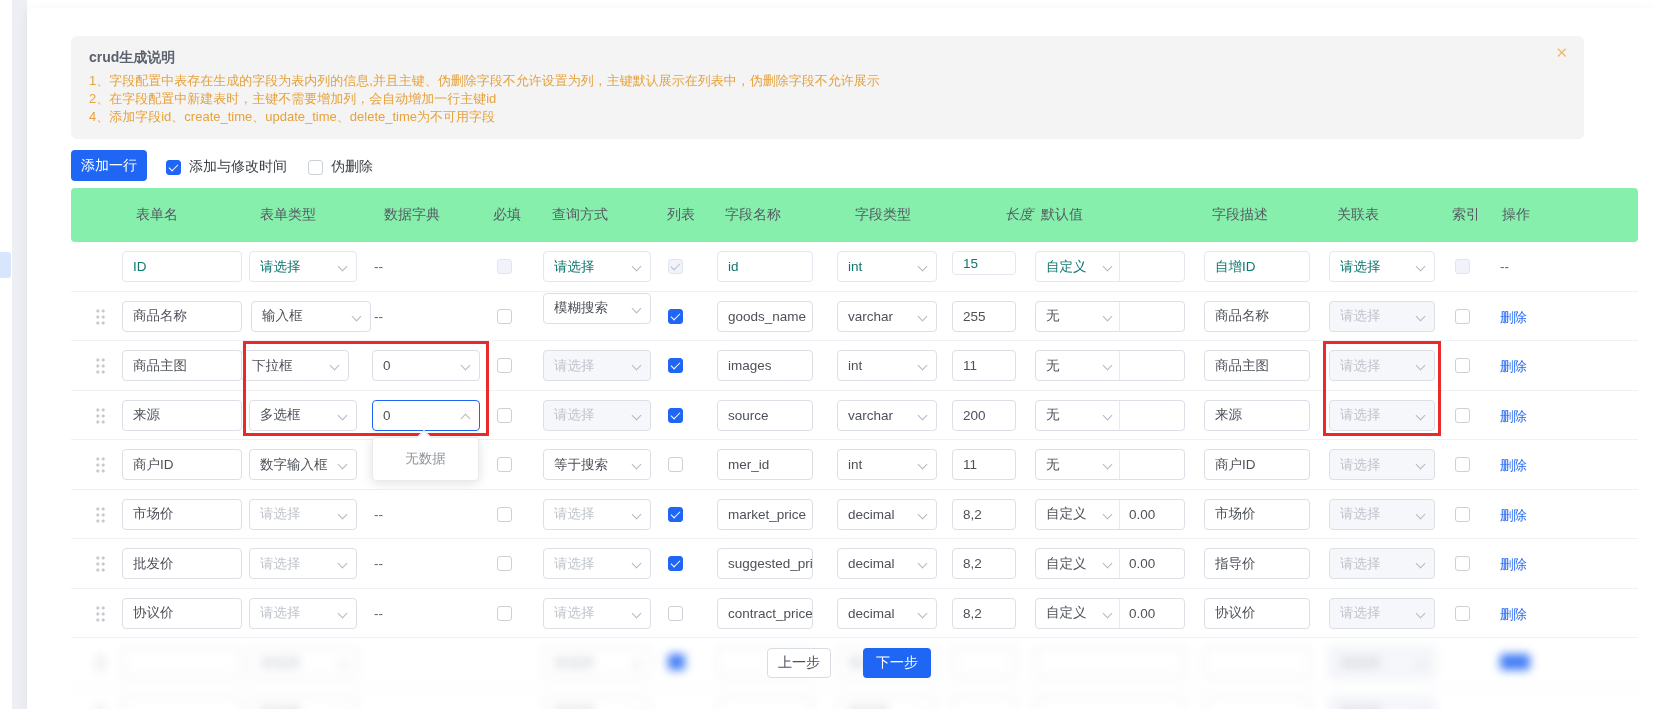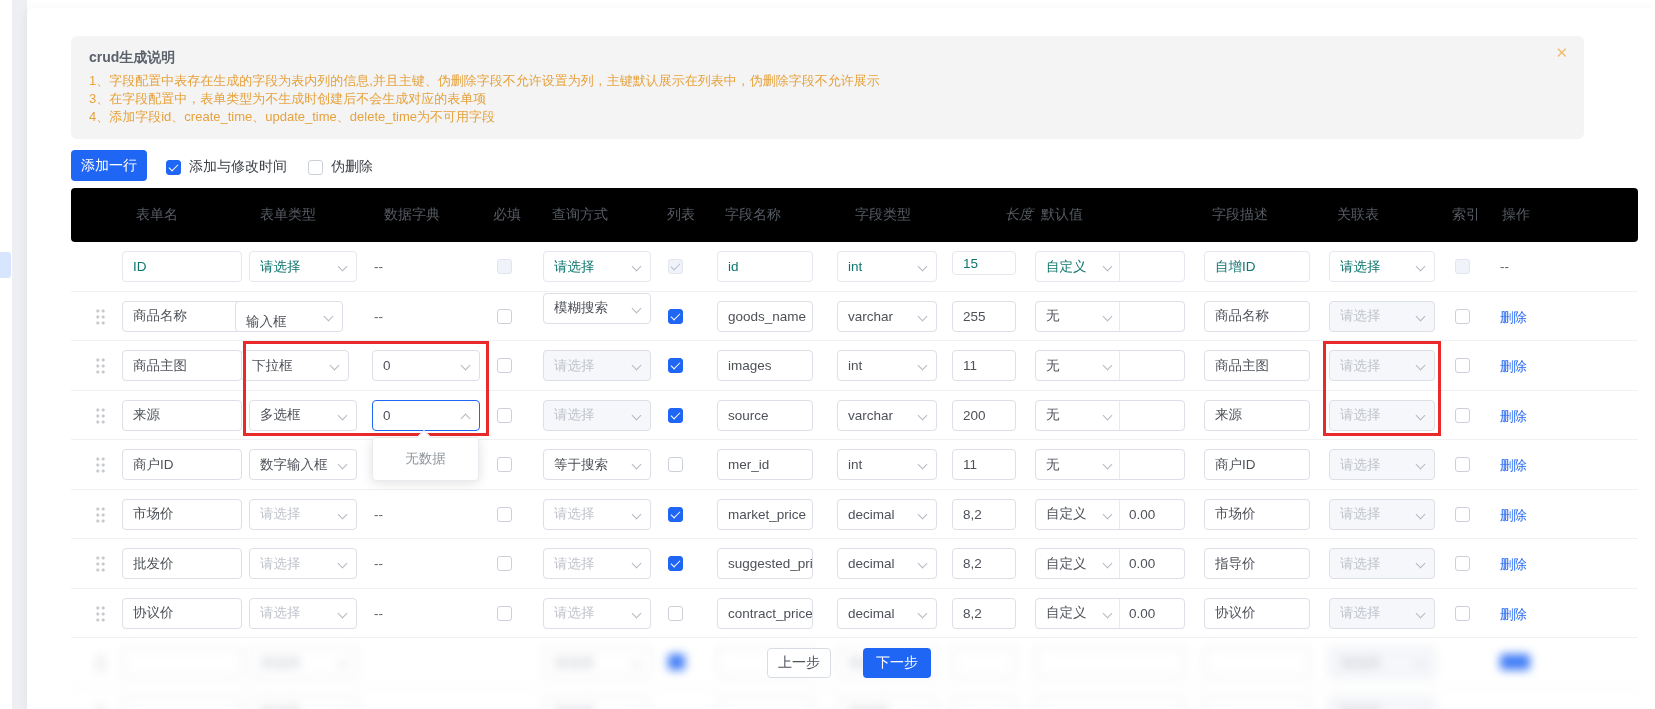--- a/index.html
+++ b/index.html
@@ -25,21 +25,21 @@
   .ckl { position:absolute; top:150px; display:flex; align-items:center; gap:8px; font-size:14px; color:#3b4046; cursor:pointer; }
   .cbx { position:relative; width:15px; height:15px; border:1px solid #ccd0d7; border-radius:3px; background:#fff; display:inline-block; flex:none; }
   .cbx.on { background:#2066f5; border-color:#2066f5; }
   .cbx.on::after { content:""; position:absolute; left:4px; top:1px; width:4px; height:8px;
     border-right:1.7px solid #fff; border-bottom:1.7px solid #fff; transform:rotate(45deg); }
   .cbx.dcb { background:#f0f3fa; border-color:#e0e5ee; }
   .cbx.on.dcb { background:#f0f3fa; border-color:#e0e5ee; }
   .cbx.on.dcb::after { border-color:#b3bccb; }
 
   
-  .thead { position:absolute; left:44px; top:180px; width:1567px; height:54px; background:#000000; border-radius:4px; }
+  .thead { position:absolute; left:44px; top:180px; width:1567px; height:54px; background:#86efac; border-radius:4px; }
   .th { position:absolute; top:18px; font-size:14px; color:#565b63; white-space:nowrap; }
   #rows { position:absolute; left:44px; top:234px; width:1567px; height:396px; }
   .trow { position:absolute; left:0; width:1567px; height:49.5px; border-bottom:1px solid #f0f1f4; }
   .ctl { position:absolute; top:9px; height:31px; border:1px solid #dcdfe6; border-radius:4px; background:#fff;
     font-size:13.5px; color:#4d5158; display:flex; align-items:center; padding:0 10px;
     white-space:nowrap; overflow:hidden; }
   .ctl.ph { color:#c0c4cc; }
   .ctl.dis { background:#f6f7fa; color:#c0c4cc; }
   .ctl.ghost { color:#0f766e; border-color:#e4e7ed; }
   .ctl.open { border-color:#2066f5; }
@@ -81,21 +81,21 @@
 
 <div class="page">
   <div class="left-strip"></div>
   <div class="left-tab"></div>
 
   <div class="card">
 
     <div class="alert">
       <div class="alert-title">crud生成说明</div>
       <div class="alert-item">1、字段配置中表存在生成的字段为表内列的信息,并且主键、伪删除字段不允许设置为列，主键默认展示在列表中，伪删除字段不允许展示</div>
-      <div class="alert-item">3、在字段配置中，表单类型为不生成时创建后不会生成对应的表单项</div>
+      <div class="alert-item">2、在字段配置中新建表时，主键不需要增加列，会自动增加一行主键id</div>
       <div class="alert-item">4、添加字段id、create_time、update_time、delete_time为不可用字段</div>
       <span class="alert-close">✕</span>
     </div>
 
     <button class="btn-primary" id="add-row">添加一行</button>
     <label class="ckl" style="left:139px;">
       <span class="cbx on"></span>
       <span>添加与修改时间</span>
     </label>
     <label class="ckl" style="left:281px;">
@@ -150,21 +150,21 @@
           <div class="ctl ghost ph" style="left: 1258px; top: 9px; width: 106px; height: 31px;">
             <span>请选择</span>
             <span class="chev"></span>
           </div>
           <span class="cbx dcb cell-cbx" style="left: 1384px;"></span>
           <span class="dash" style="left: 1429px;">--</span>
         </div>
         <div class="trow" style="left: 0px; top: 49.5px; width: 1567px; height: 49.5px;">
           <div class="drag" style="left: 24px; top: 16px; width: 11px; height: 17px;"></div>
           <div class="ctl" style="left: 51px; top: 9px; width: 120px; height: 31px;">商品名称</div>
-          <div class="ctl" style="left: 164px; top: 9px; width: 108px; height: 31px; align-items: flex-end;">
+          <div class="ctl" style="left: 180px; top: 9px; width: 120px; height: 31px;">
             <span>输入框</span>
             <span class="chev"></span>
           </div>
           <span class="dash" style="left: 303px;">--</span>
           <span class="cbx cell-cbx" style="left: 426px;"></span>
           <div class="ctl" style="left: 472px; top: 1px; width: 108px; height: 31px;">
             <span>模糊搜索</span>
             <span class="chev"></span>
           </div>
           <span class="cbx on cell-cbx" style="left: 597px;"></span>

